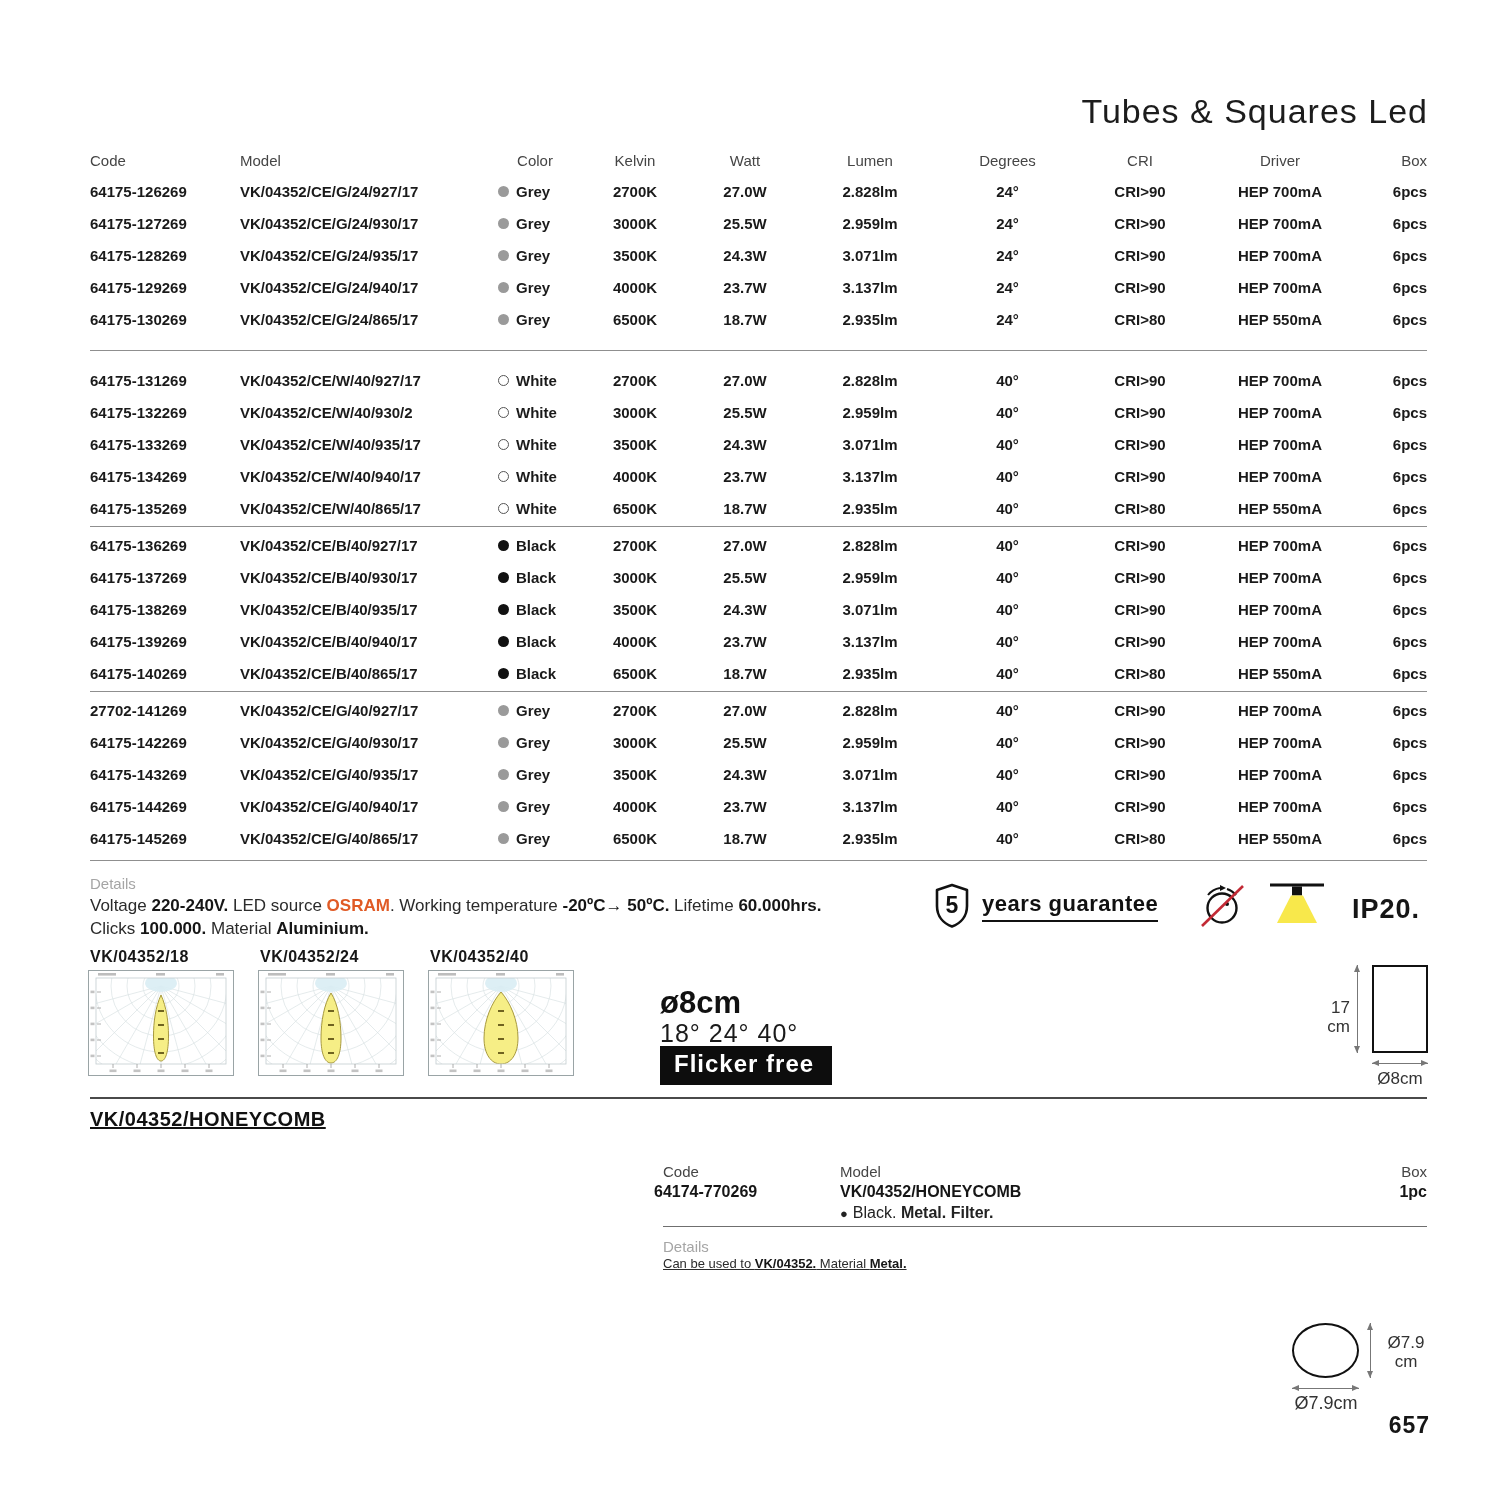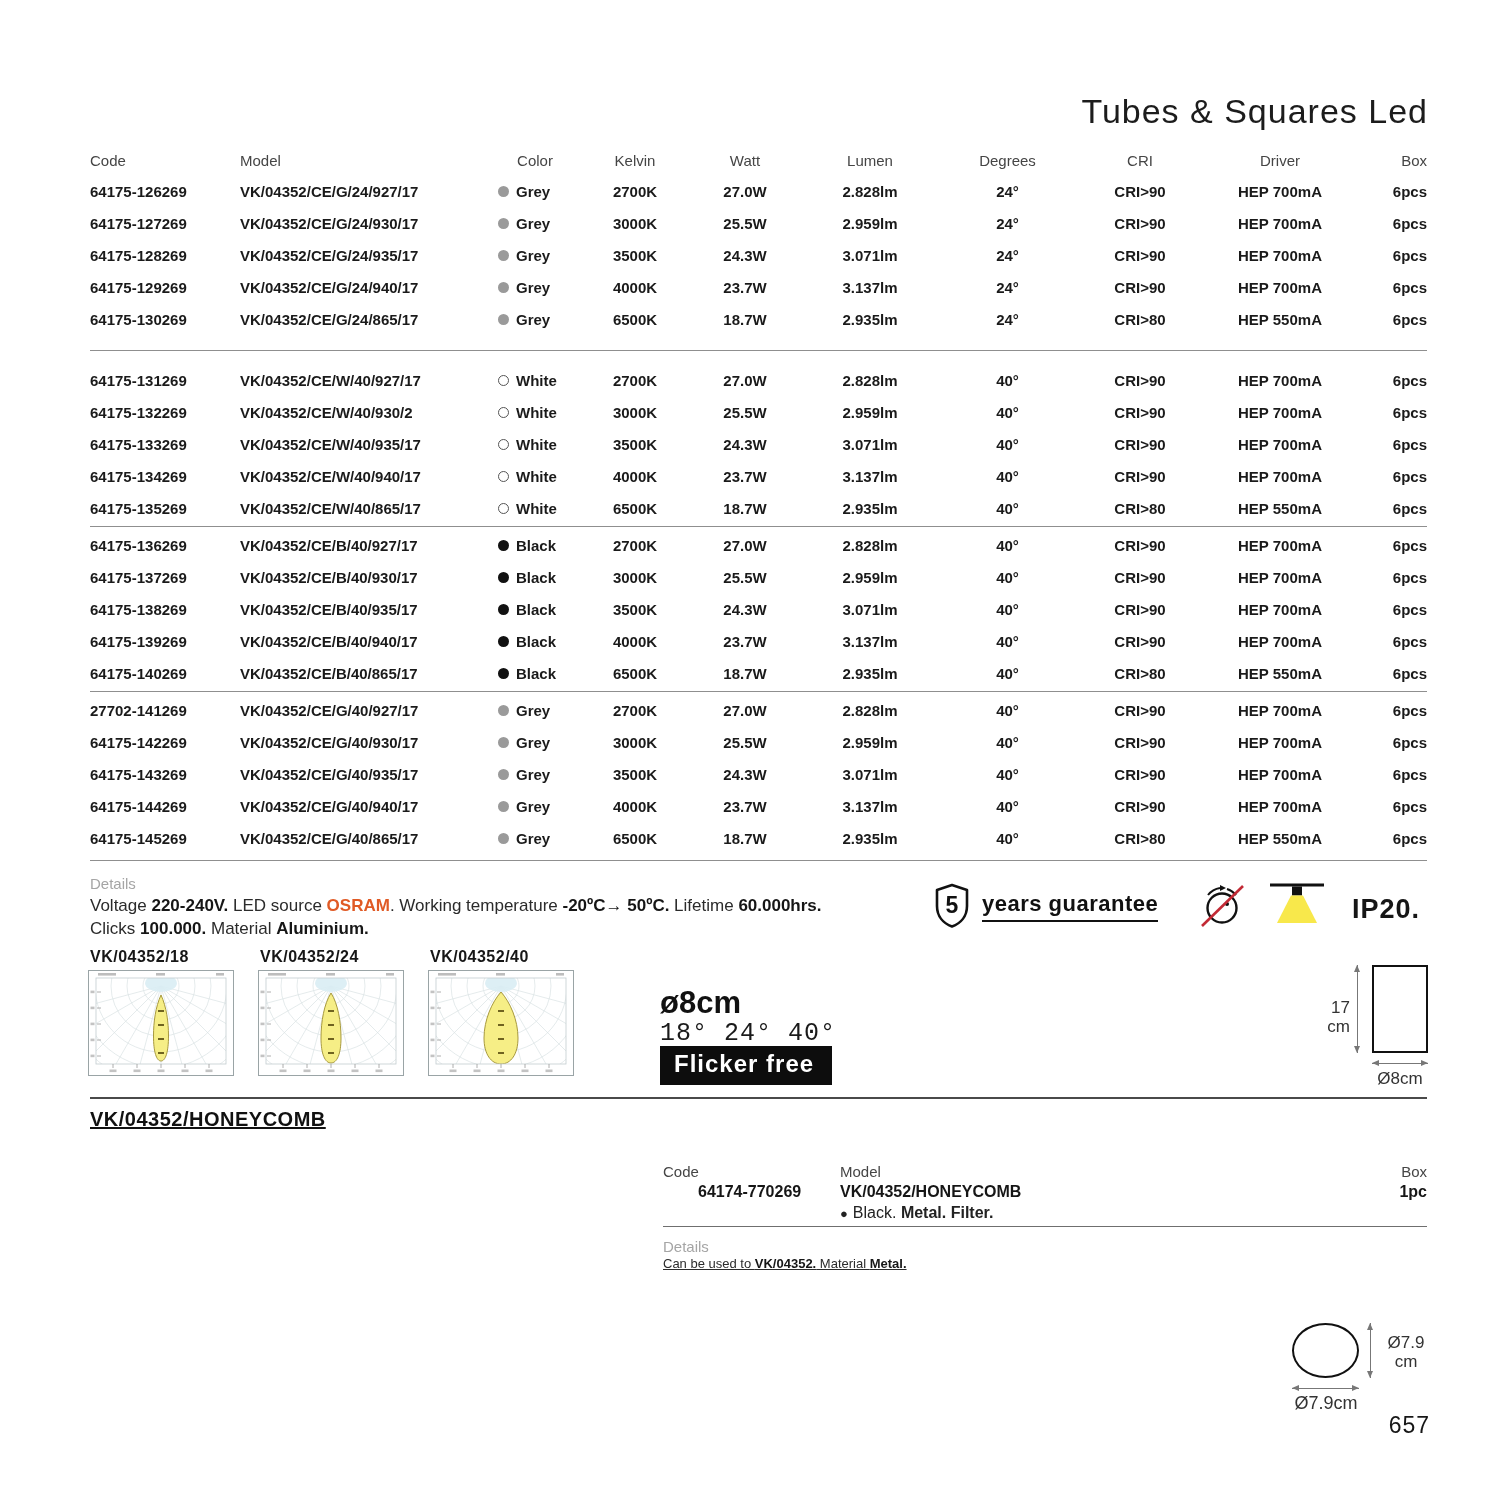--- a/index.html
+++ b/index.html
@@ -38,21 +38,21 @@
   .icon-clock { position:absolute; left:1196px; top:878px; }
   .icon-lamp  { position:absolute; left:1268px; top:876px; }
   .ip { position:absolute; left:1352px; top:894px; font-size:27px; font-weight:700; color:#161616; letter-spacing:1px; }
 
   
   .chart-label { position:absolute; font-size:16px; font-weight:700; color:#161616; letter-spacing:0.5px; }
   .chart { position:absolute; width:146px; height:106px; }
 
   
   .spec-d { position:absolute; left:660px; top:985px; font-size:31px; font-weight:700; color:#111; }
-  .spec-b { position:absolute; left:660px; top:1019px; font-size:25px; font-weight:500; color:#1a1a1a; letter-spacing:1px;font-family:Liberation Mono, monospace; }
+  .spec-b { position:absolute; left:660px; top:1019px; font-size:25px; font-weight:500; color:#1a1a1a; letter-spacing:1px; }
   .flicker { position:absolute; left:660px; top:1046px; background:#0d0d0d; color:#ffffff; font-size:24px; font-weight:700; padding:4px 18px 7px 14px; letter-spacing:1px; }
 
   
   .fixture-rect { position:absolute; left:1372px; top:965px; width:56px; height:88px; border:2.5px solid #111; background:#fff; }
   .dim-v { position:absolute; width:1px; background:#777; }
   .dim-v::before { content:""; position:absolute; top:0; left:-3px; border-left:3.5px solid transparent; border-right:3.5px solid transparent; border-bottom:7px solid #777; }
   .dim-v::after  { content:""; position:absolute; bottom:0; left:-3px; border-left:3.5px solid transparent; border-right:3.5px solid transparent; border-top:7px solid #777; }
   .dim-h { position:absolute; height:1px; background:#777; }
   .dim-h::before { content:""; position:absolute; left:0; top:-3px; border-top:3.5px solid transparent; border-bottom:3.5px solid transparent; border-right:7px solid #777; }
   .dim-h::after  { content:""; position:absolute; right:0; top:-3px; border-top:3.5px solid transparent; border-bottom:3.5px solid transparent; border-left:7px solid #777; }
@@ -70,21 +70,21 @@
   .mini-finish { position:absolute; font-size:16px; color:#222; }
   .mini-finish .bullet { font-size:13px; margin-right:5px; }
   .mini-finish .b { font-weight:700; }
   .mini-rule { position:absolute; border-top:1.5px solid #6f6f6f; }
   .hc-details-label { position:absolute; font-size:15px; color:#a5a5a5; }
   .hc-details-line { position:absolute; font-size:13px; color:#2b2b2b;text-decoration:underline; }
   .hc-details-line .b { font-weight:700; color:#161616; }
 
   .hc-circle { position:absolute; left:1292px; top:1323px; width:67px; height:55px; border:2.5px solid #111; border-radius:50%; background:#fff; }
 
-  .page-num { position:absolute; right:70px; top:1412px; font-size:23px; font-weight:400; color:#161616; letter-spacing:1px; }
+  .page-num { position:absolute; right:70px; top:1412px; font-size:23px; font-weight:700; color:#161616; letter-spacing:1px; }
 </style>
 </head>
 <body>
 
 <div id="canvas">
 
   <div class="title">Tubes &amp; Squares Led</div>
 
   <div class="table">
     <div class="thead">
@@ -612,21 +612,21 @@
     <div>cm</div>
   </div>
   <div class="dim-h" style="left:1372px; top:1063px; width:56px;"></div>
   <div class="dim-text c" style="left:1362px; top:1069px; width:76px;">Ø8cm</div>
 
   <div class="main-divider"></div>
 
   <div class="hc-title">VK/04352/HONEYCOMB</div>
 
   <div class="mini-h" style="left:663px; top:1163px;">Code</div>
-  <div class="mini-v" style="left:698px; top:1183px;">64174-770269</div>
+  <div class="mini-v" style="left:654px; top:1183px;">64174-770269</div>
   <div class="mini-h" style="left:840px; top:1163px;">Model</div>
   <div class="mini-v" style="left:840px; top:1183px;">VK/04352/HONEYCOMB</div>
   <div class="mini-finish" style="left:840px; top:1204px;">
     <span class="bullet">●</span><span><span>Black. </span><span class="b">Metal. Filter.</span></span>
   </div>
   <div class="mini-h" style="left:1387px; top:1163px; width:40px; text-align:right;">Box</div>
   <div class="mini-v" style="left:1387px; top:1183px; width:40px; text-align:right;">1pc</div>
   <div class="mini-rule" style="left:663px; top:1226px; width:764px;"></div>
   <div class="hc-details-label" style="left:663px; top:1238px;">Details</div>
   <div class="hc-details-line" style="left:663px; top:1256px;"><span>Can be used to  </span><span class="b">VK/04352.</span><span> Material </span><span class="b">Metal.</span></div>

